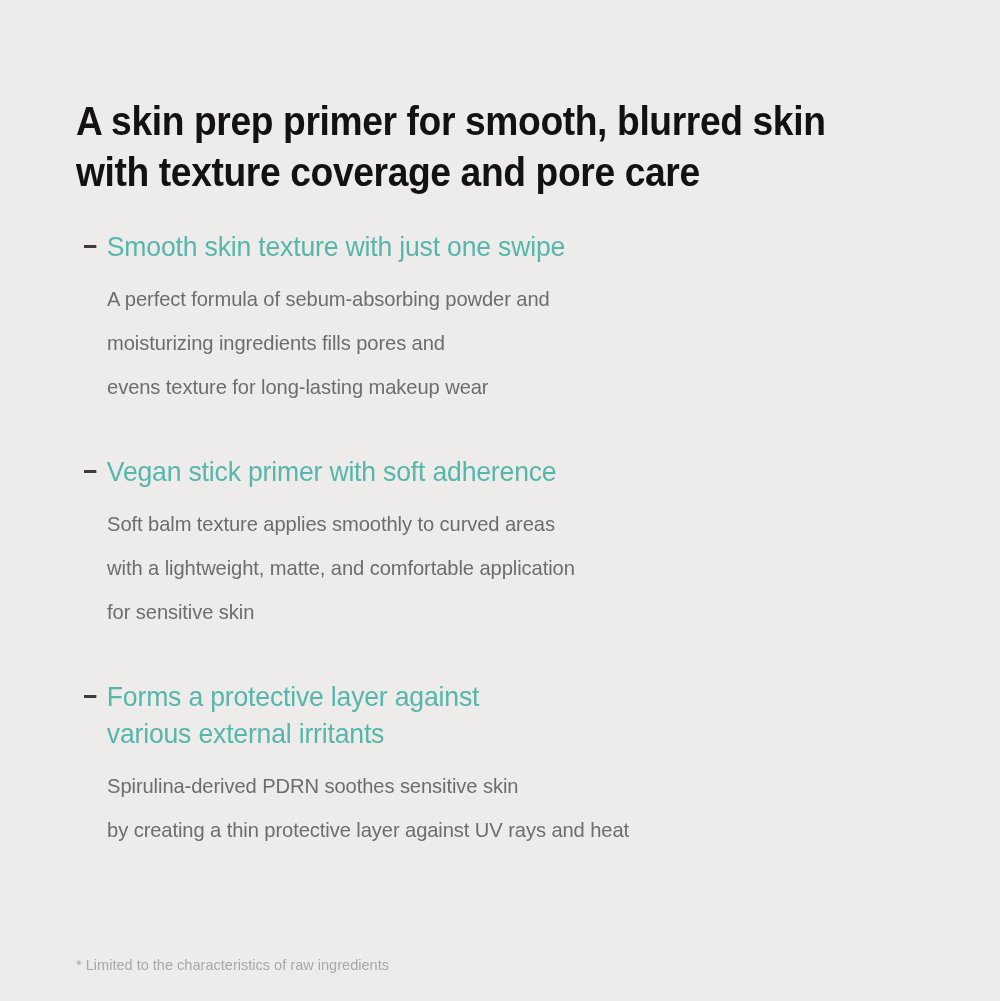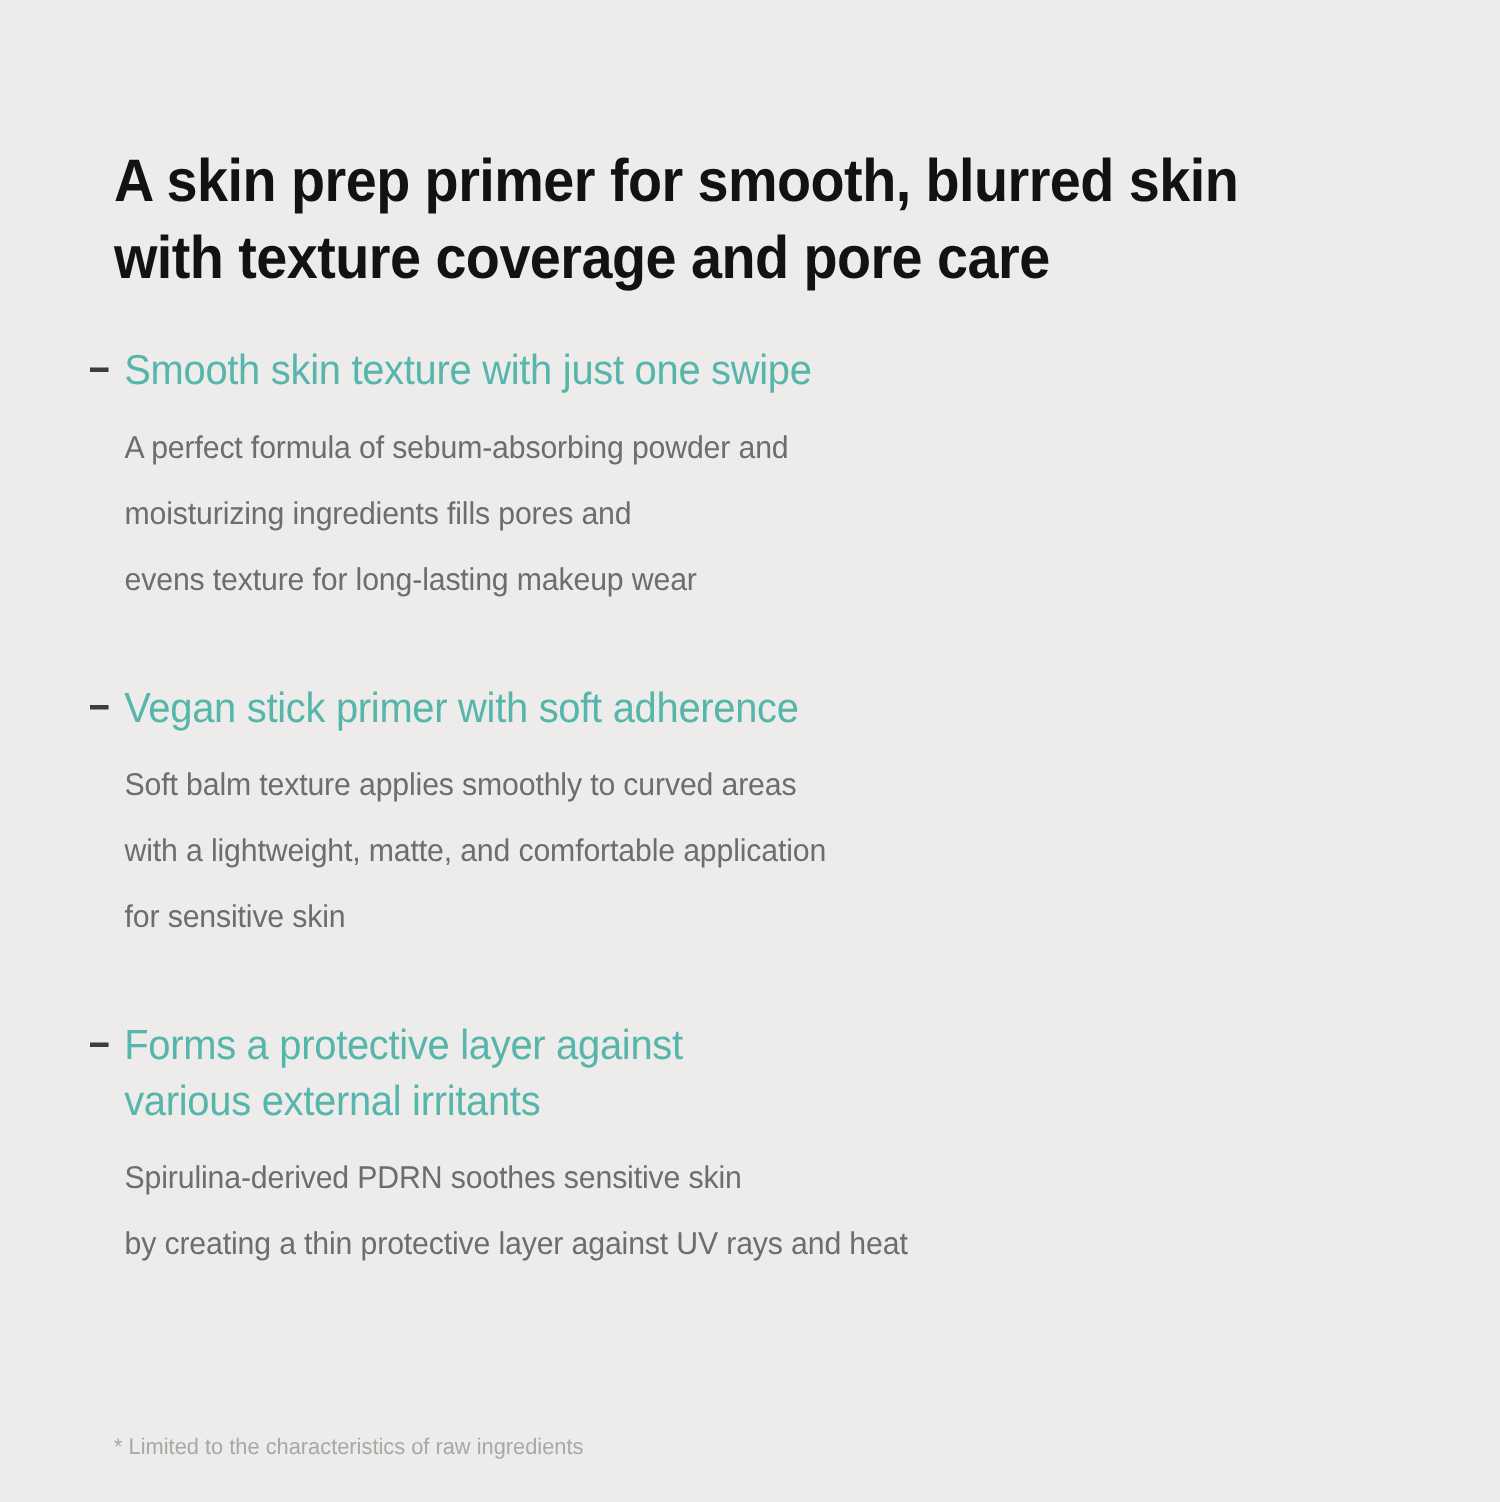--- a/index.html
+++ b/index.html
@@ -42,21 +42,21 @@
     transform-origin: left top;
   }
   .title .line {
     display: block;
     white-space: nowrap;
   }
 
   
   .features {
     position: absolute;
-    left: 60px;
+    left: 84px;
     top: 228px;
     width: 880px;
   }
 
   .feature {
     position: relative;
     margin-bottom: 44px;
   }
   .feature:last-child {
     margin-bottom: 0;

